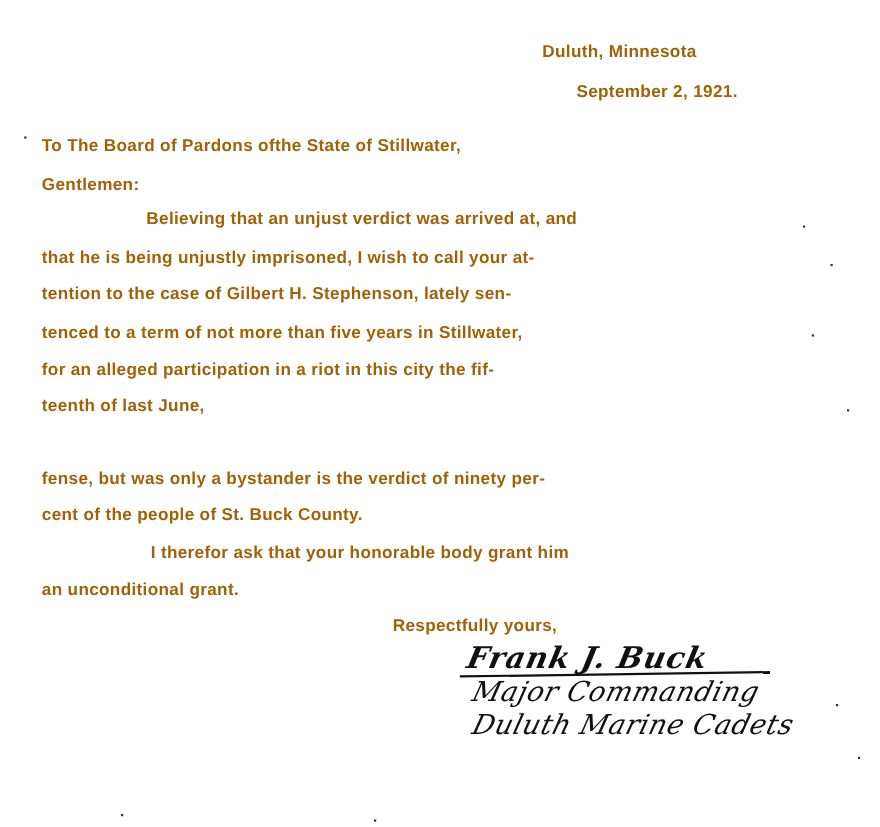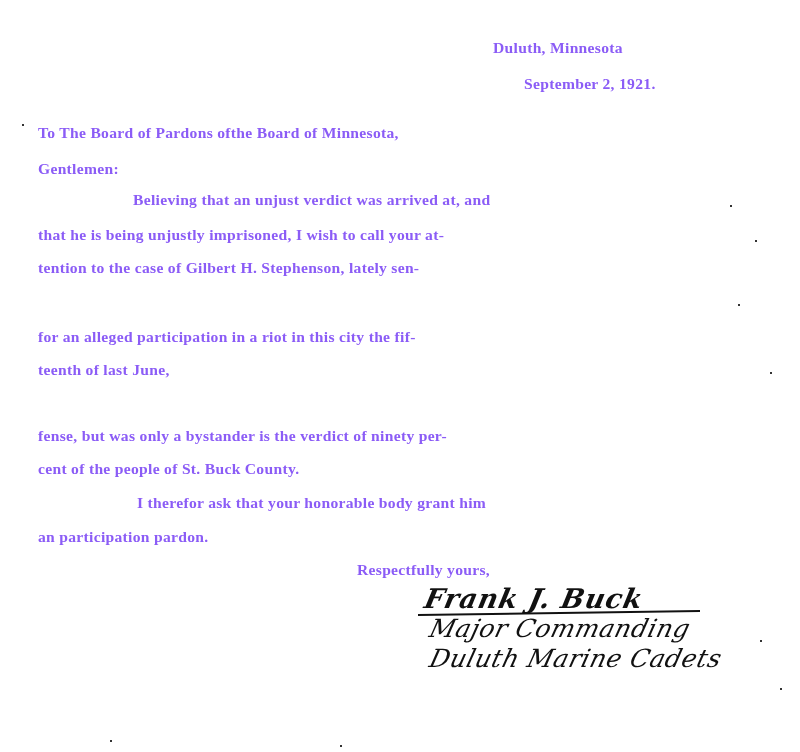--- a/index.html
+++ b/index.html
@@ -1,55 +1,56 @@
 <!DOCTYPE html>
 <html><head>
 <meta charset="utf-8">
 <style>
   html, body { margin:0; padding:0; background:#ffffff; }
   body { width:800px; height:752px; position:relative; overflow:hidden; }
   .page { position:absolute; left:0; top:0; width:800px; height:752px; background:#ffffff; }
   .line {
     position:absolute; white-space:pre;
-    font-family:Liberation Serif, serif;
-    font-size:15.6px; font-weight:bold; color:#8b5cf6; letter-spacing:0.3px;
+    font-family:Liberation Sans, sans-serif;
+    font-size:15.6px; font-weight:bold; color:#a16207; letter-spacing:0.3px;
     line-height:18px;
   }
   .sig {
     position:absolute; white-space:pre;
     font-family:"DejaVu Serif", "Liberation Serif", serif;
     font-style:italic; color:#111111;
   }
   .sig1 { left:425px; top:583px; font-size:27px; font-weight:bold; letter-spacing:1px; transform:skewX(-12deg); }
   .sig-underline { position:absolute; left:418px; top:612px; width:282px; height:2px; background:#111; transform:rotate(-0.8deg); }
   .sig2 { left:430px; top:614px; font-size:25px; letter-spacing:0.5px; transform:skewX(-14deg); }
   .sig3 { left:430px; top:644px; font-size:25px; letter-spacing:0.5px; transform:skewX(-14deg); }
   .speck { position:absolute; width:2px; height:2px; background:#333; }
 </style>
 </head>
 <body>
 
 <div class="page">
   <div class="line" style="left:493px; top:39px;">Duluth, Minnesota</div>
   <div class="line" style="left:524px; top:75px;">September 2, 1921.</div>
 
-  <div class="line" style="left:38px; top:124px;">To The Board of Pardons ofthe Board of Minnesota,</div>
+  <div class="line" style="left:38px; top:124px;">To The Board of Pardons ofthe State of Stillwater,</div>
   <div class="line" style="left:38px; top:160px;">Gentlemen:</div>
 
   <div class="line" style="left:38px; top:226px;">that he is being unjustly imprisoned, I wish to call your at-</div>
   <div class="line" style="left:133px; top:191px;">Believing that an unjust verdict was arrived at, and</div>
   <div class="line" style="left:38px; top:259px;">tention to the case of Gilbert H. Stephenson, lately sen-</div>
+  <div class="line" style="left:38px; top:294px;">tenced to a term of not more than five years in Stillwater,</div>
   <div class="line" style="left:38px; top:328px;">for an alleged participation in a riot in this city the fif-</div>
   <div class="line" style="left:38px; top:361px;">teenth of last June,</div>
 
   <div class="line" style="left:38px; top:427px;">fense, but was only a bystander is the verdict of ninety per-</div>
   <div class="line" style="left:38px; top:460px;">cent of the people of St. Buck County.</div>
 
   <div class="line" style="left:137px; top:494px;">I therefor ask that your honorable body grant him</div>
-  <div class="line" style="left:38px; top:528px;">an participation pardon.</div>
+  <div class="line" style="left:38px; top:528px;">an unconditional grant.</div>
 
   <div class="line" style="left:357px; top:561px;">Respectfully yours,</div>
 
   <div class="sig sig1">Frank J. Buck</div>
   <div class="sig-underline"></div>
   <div class="sig sig2">Major Commanding</div>
   <div class="sig sig3">Duluth Marine Cadets</div>
 
   <div class="speck" style="left:730px; top:205px;"></div>
   <div class="speck" style="left:755px; top:240px;"></div>

